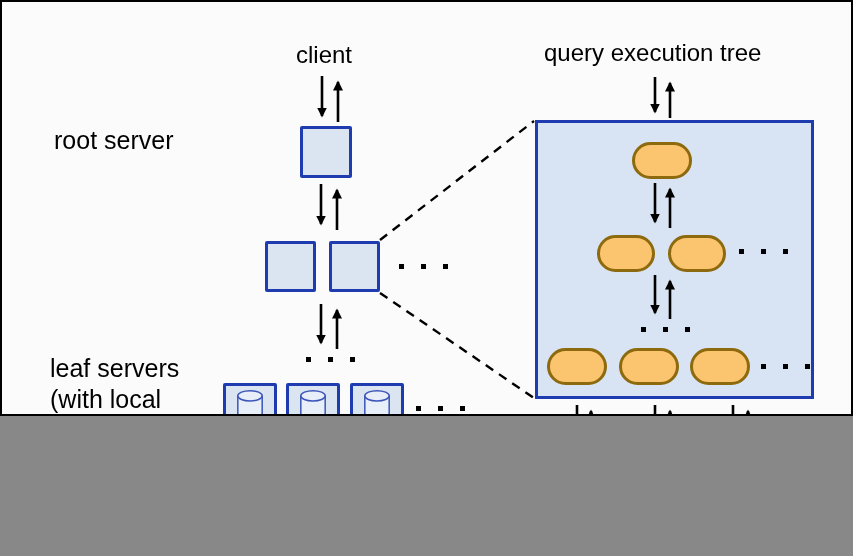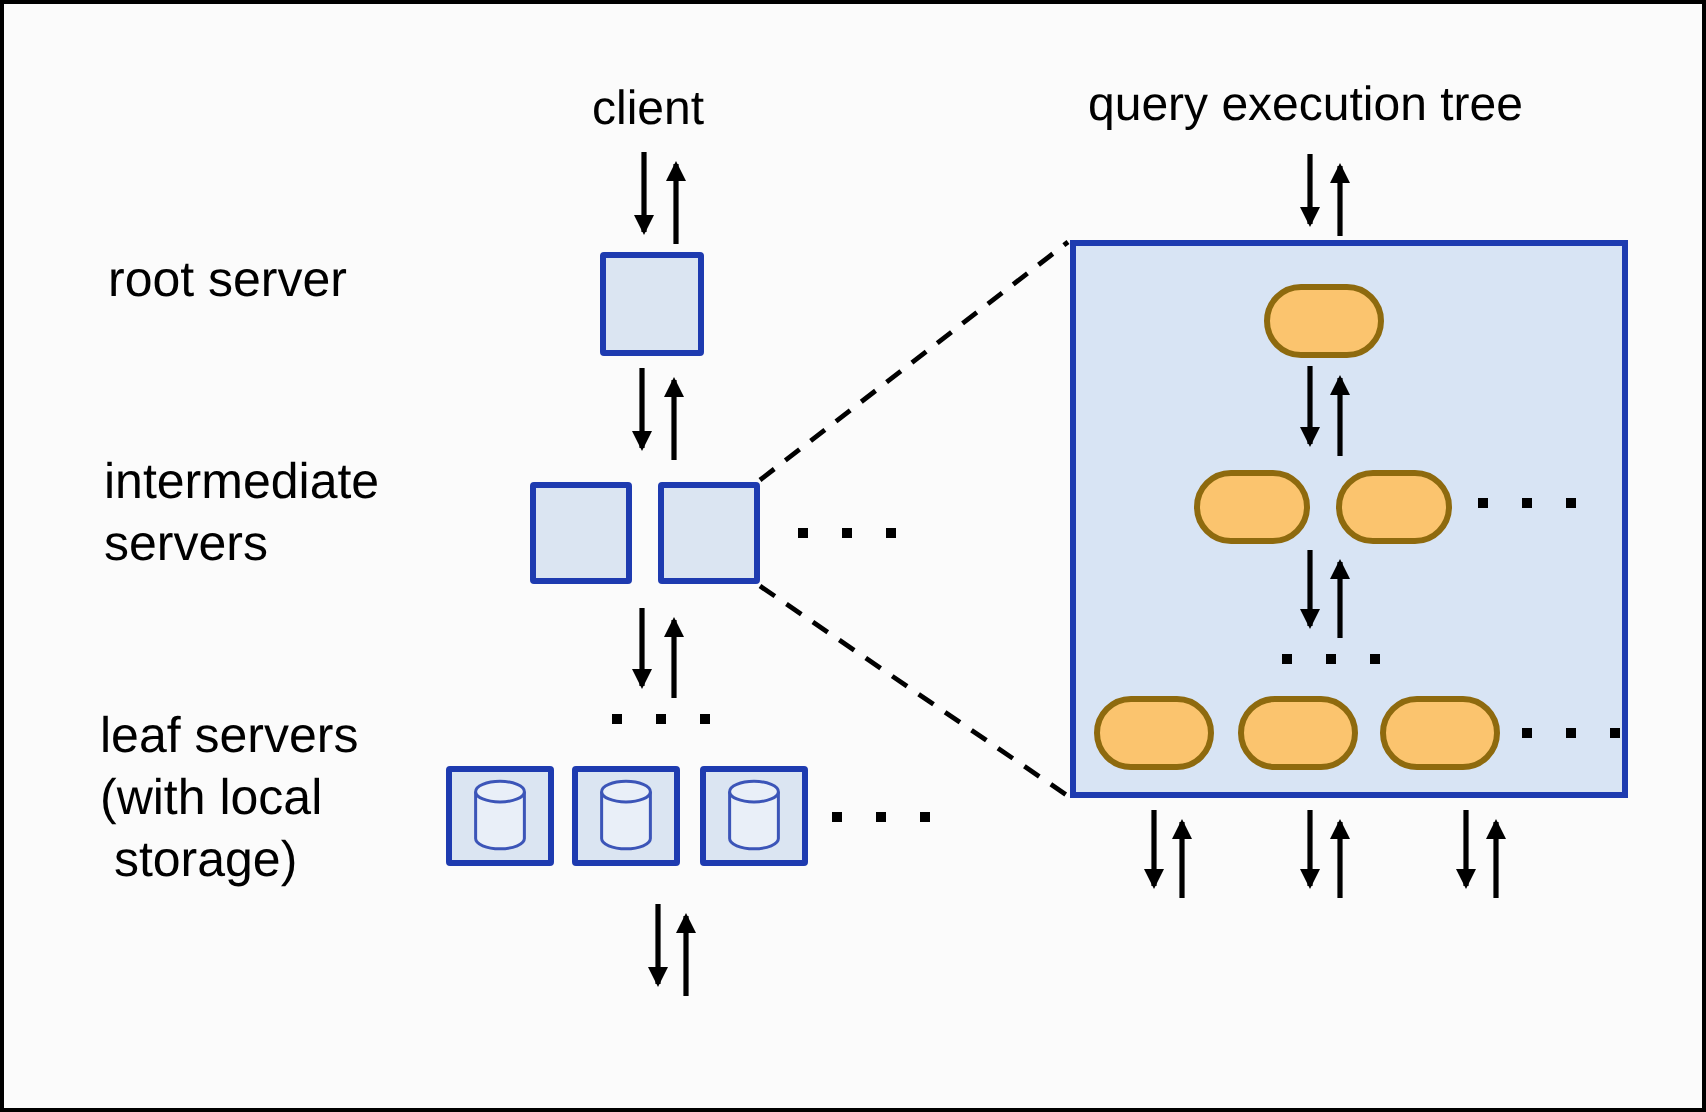--- a/index.html
+++ b/index.html
@@ -4,21 +4,21 @@
 <style>
   :root{
     --background:#fbfbfb; --border-blue:#1e3bb0; --square-fill:#dbe5f2;
     --panel-fill:#d8e4f4; --capsule-fill:#fbc46e; --capsule-border:#8e6a0e;
     --storage-fill:#fdf2dc; --storage-border:#000000; --arrow-color:#000000;
     --text-color:#000000; --cylinder-stroke:#3c55b8; --cylinder-fill:#e9eff8;
   }
   html,body{margin:0;padding:0;}
   body{font-family:"Liberation Sans", sans-serif; background:#888;}
   .canvas{
-    position:relative; width:853px; height:556px; overflow:hidden;
+    position:relative; width:853px; height:416px; overflow:hidden;
     background:var(--background); border:2px solid #000; box-sizing:border-box;
     color:var(--text-color);
   }
   .lbl{position:absolute; white-space:pre; line-height:31px; color:var(--text-color);}
   .lbl-client{left:294px; top:40px; font-size:24px; line-height:26px;}
   .lbl-root{left:52px; top:123px; font-size:25px;}
   .lbl-intermediate{left:50px; top:224px; font-size:25px;}
   .lbl-leaf{left:48px; top:351px; font-size:25px;}
   .lbl-qet{left:542px; top:38px; font-size:24px; line-height:26px;}
   .srv{
@@ -70,22 +70,20 @@
   .head{fill:var(--arrow-color);}
   .cyl-body{fill:var(--cylinder-fill); stroke:var(--cylinder-stroke); stroke-width:1.6;}
 </style>
 </head>
 <body>
 
 <div class="canvas">
 
   <span class="lbl lbl-client">client</span>
   <span class="lbl lbl-root">root server</span>
-  <span class="lbl lbl-intermediate">intermediate
-servers</span>
   <span class="lbl lbl-qet">query execution tree</span>
   <span class="lbl lbl-leaf">leaf servers
 (with local
  storage)</span>
 
   <div class="srv srv-root"></div>
   <div class="srv srv-int1"></div>
   <div class="srv srv-int2"></div>
 
   <div class="srv srv-leaf srv-leaf1">

